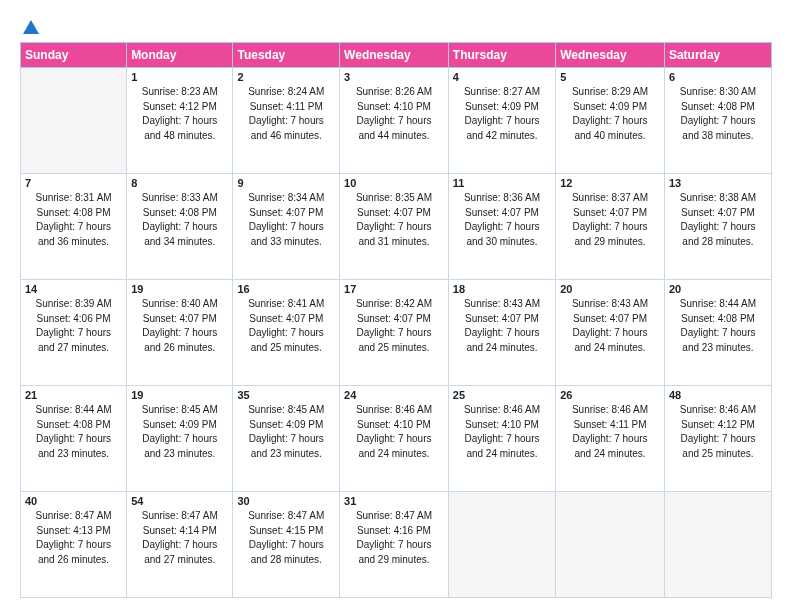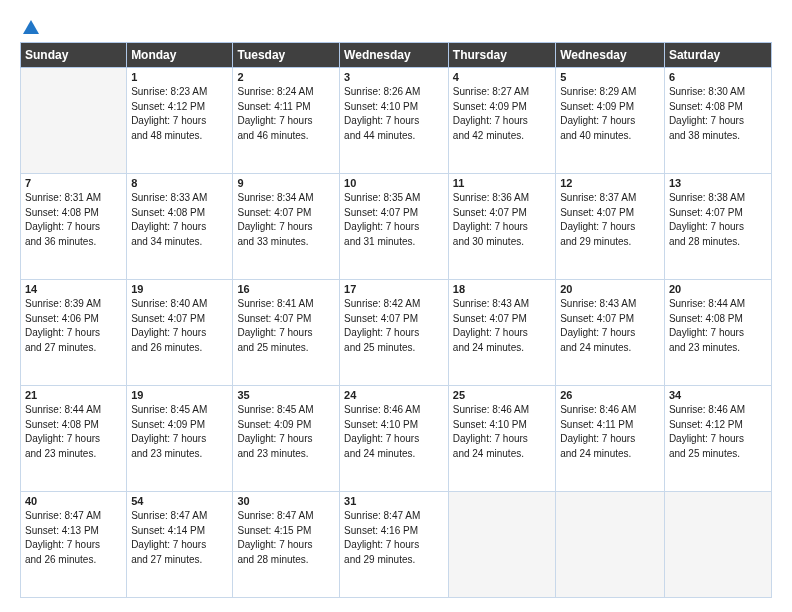--- a/index.html
+++ b/index.html
@@ -41,21 +41,21 @@
       font-size: 13px;
       color: #555;
       margin-top: 2px;
     }
     .calendar {
       width: 100%;
       border-collapse: collapse;
       flex: 1;
     }
     .calendar th {
-      background: #404040;
+      background: #ec4899;
       color: #fff;
       font-size: 12px;
       font-weight: bold;
       padding: 5px 4px;
       text-align: left;
       border: 1px solid #b0c8e8;
     }
     .calendar td {
       border: 1px solid #c8d8ea;
       vertical-align: top;
@@ -72,20 +72,21 @@
     .day-num {
       font-weight: bold;
       font-size: 11px;
       margin-bottom: 2px;
       display: block;
     }
     .day-info {
       font-size: 10px;
       line-height: 1.45;
       color: #222;
+      text-align: center;
     }
   </style>
 </head>
 <body>
 
 <div class="page">
   <div class="header">
     <div class="logo">
       <div style="display:flex;align-items:center;gap:2px;">
         <span style="font-size:18px;font-weight:bold;color:#333;"></span>
@@ -221,21 +222,21 @@
           </td>
           <td>
             <span class="day-num">25</span>
             <div class="day-info">Sunrise: 8:46 AM<br>Sunset: 4:10 PM<br>Daylight: 7 hours<br>and 24 minutes.</div>
           </td>
           <td>
             <span class="day-num">26</span>
             <div class="day-info">Sunrise: 8:46 AM<br>Sunset: 4:11 PM<br>Daylight: 7 hours<br>and 24 minutes.</div>
           </td>
           <td>
-            <span class="day-num">34</span>
+            <span class="day-num">48</span>
             <div class="day-info">Sunrise: 8:46 AM<br>Sunset: 4:12 PM<br>Daylight: 7 hours<br>and 25 minutes.</div>
           </td>
         </tr>
         <tr>
           <td>
             <span class="day-num">40</span>
             <div class="day-info">Sunrise: 8:47 AM<br>Sunset: 4:13 PM<br>Daylight: 7 hours<br>and 26 minutes.</div>
           </td>
           <td>
             <span class="day-num">54</span>

